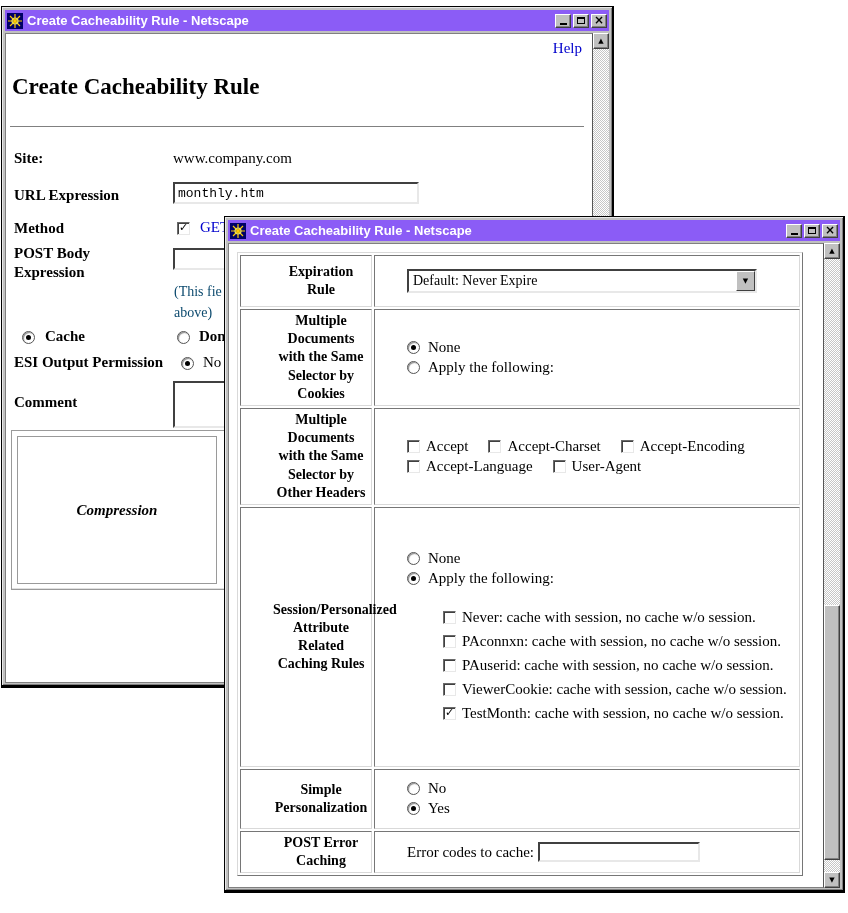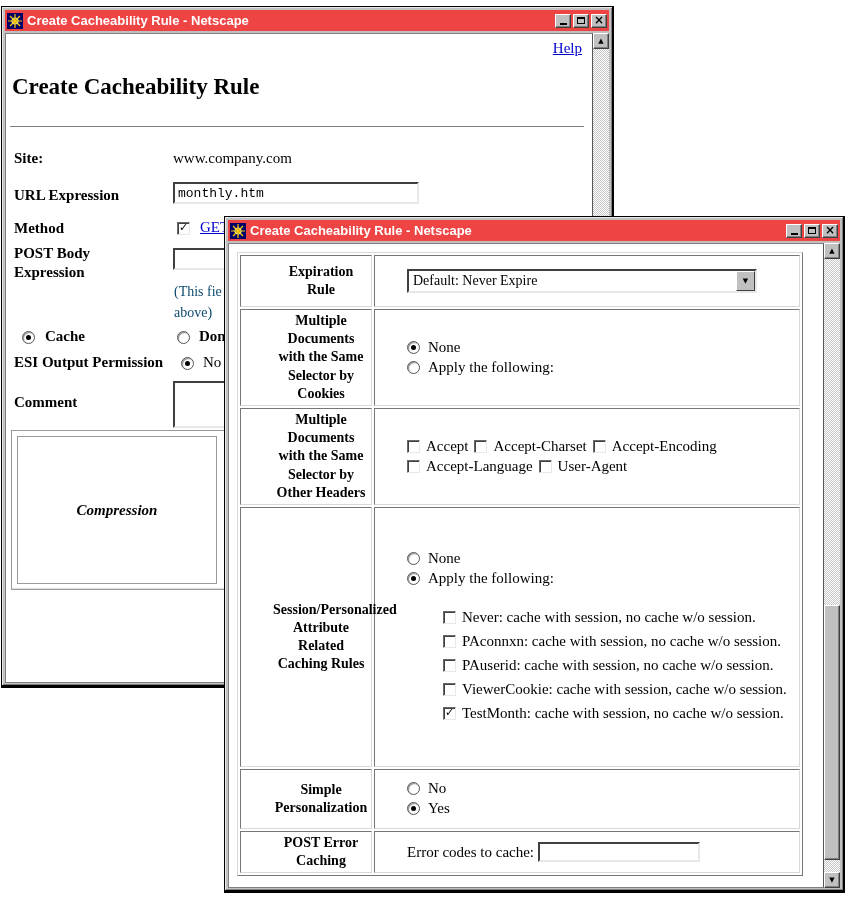--- a/index.html
+++ b/index.html
@@ -4,21 +4,21 @@
 <style>
   html,body{margin:0;padding:0;}
   body{width:848px;height:913px;position:relative;background:#fff;overflow:hidden;
        font-family:"Liberation Serif",serif;-webkit-font-smoothing:none;}
 
   
   .window{position:absolute;background:#c0c0c0;border:1px solid #000;
           border-right:2px solid #000;border-bottom:3px solid #000;
           box-shadow:inset 1px 1px 0 #e8e8e8, inset -1px -1px 0 #808080;
           padding:3px;box-sizing:border-box;}
-  .titlebar{height:21px;background:#ef4444;display:flex;align-items:center;padding:0 2px;}
+  .titlebar{height:21px;background:#8b5cf6;display:flex;align-items:center;padding:0 2px;}
   .titlebar .ticon{width:16px;height:16px;margin-right:4px;flex:none;}
   .titlebar .ttext{color:#fff;font:bold 13px "Liberation Sans",sans-serif;flex:1;
                    white-space:nowrap;overflow:hidden;}
   .tbtns{display:flex;gap:2px;}
   .tbtn{width:16px;height:14px;background:#c0c0c0;border:1px solid;
         border-color:#fff #404040 #404040 #fff;box-shadow:inset -1px -1px 0 #808080;
         display:flex;align-items:center;justify-content:center;box-sizing:border-box;}
   .g-min{width:7px;height:2px;background:#000;margin-top:6px;}
   .g-max{width:8px;height:7px;border:1px solid #000;border-top:2px solid #000;box-sizing:border-box;}
   .g-x{font:bold 12px "DejaVu Sans",sans-serif;line-height:10px;color:#000;margin-top:-2px;}
@@ -47,21 +47,21 @@
       box-sizing:border-box;position:relative;flex:none;}
   .cb.on::after{content:"\2713";position:absolute;left:1px;top:-2px;
                 font:bold 11px "DejaVu Sans",sans-serif;color:#000;}
   .rb{display:inline-block;width:13px;height:13px;border-radius:50%;background:#fff;
       border:1px solid #555;box-shadow:inset 1px 1px 1px rgba(0,0,0,.45),1px 1px 0 #fff;
       box-sizing:border-box;position:relative;flex:none;}
   .rb.on::after{content:"";position:absolute;left:3px;top:3px;width:5px;height:5px;
                 border-radius:50%;background:#000;}
   .tinput{background:#fff;border:2px solid;border-color:#404040 #e8e8e8 #e8e8e8 #404040;
           box-sizing:border-box;font:13px "Liberation Mono",monospace;padding:1px 3px;}
-  .link{color:#0000cc;text-decoration:underline;cursor:pointer;}
+  .link{color:#0000cc;cursor:pointer;}
 
   
   #backpage .abs{position:absolute;}
   .h1{font-size:23px;font-weight:bold;white-space:nowrap;}
   .hrline{height:2px;border-top:1px solid #808080;border-bottom:1px solid #fff;}
   .flabel{font-size:15px;font-weight:bold;white-space:nowrap;}
   .fvalue{font-size:15px;white-space:nowrap;}
   .rednote{font-size:14px;color:#0c4a6e;white-space:nowrap;}
   .cbox-outer{border:1px solid #9a9a9a;box-shadow:inset -1px -1px 0 #e0e0e0;
               position:absolute;box-sizing:border-box;}
@@ -72,21 +72,21 @@
 
   
   table.rules{margin:8px 0 0 8px;width:566px;border-collapse:separate;border-spacing:2px;
               background:#fff;border:1px solid;border-color:#d9d9d9 #767676 #767676 #d9d9d9;
               table-layout:fixed;}
   table.rules td{border:1px solid;border-color:#767676 #d9d9d9 #d9d9d9 #767676;
                  vertical-align:middle;box-sizing:border-box;padding-left:32px;}
   td.lbl{width:132px;text-align:center;font-weight:bold;font-size:14px;padding:2px;line-height:1.3;}
   td.val{padding:4px 8px;font-size:15px;}
   .opt{display:flex;align-items:center;gap:8px;margin:3px 0;font-size:15px;}
-  .cline{display:flex;align-items:center;gap:6px;margin:3px 0;font-size:15px;}
+  .cline{display:flex;align-items:center;gap:20px;margin:3px 0;font-size:15px;}
   .citem{display:flex;align-items:center;gap:6px;}
   .slist{margin:20px 0 0 36px;width:348px;}
   .sitem{font-size:15px;line-height:21px;margin:3px 0;}
   .sitem .cb{vertical-align:-2px;margin-right:6px;}
   .selectbox{width:350px;height:24px;background:#fff;border:2px solid;
              border-color:#404040 #e8e8e8 #e8e8e8 #404040;display:flex;align-items:center;
              box-sizing:border-box;}
   .selectbox .stxt{flex:1;font-size:14px;padding-left:4px;white-space:nowrap;overflow:hidden;}
   .selectbox .sarrow{width:19px;height:100%;background:#c0c0c0;border:1px solid;
              border-color:#fff #404040 #404040 #fff;display:flex;align-items:center;

